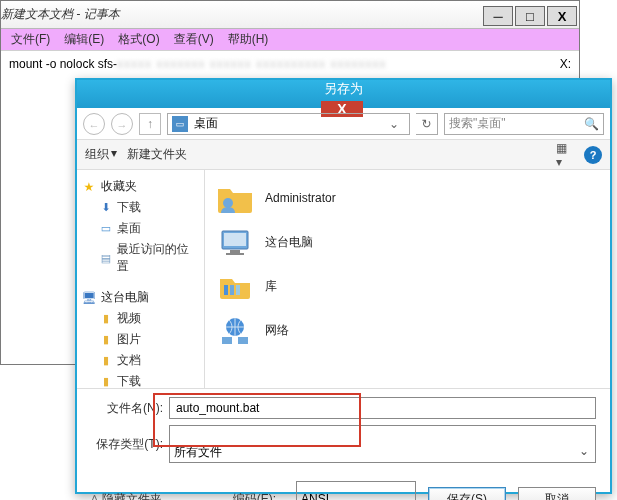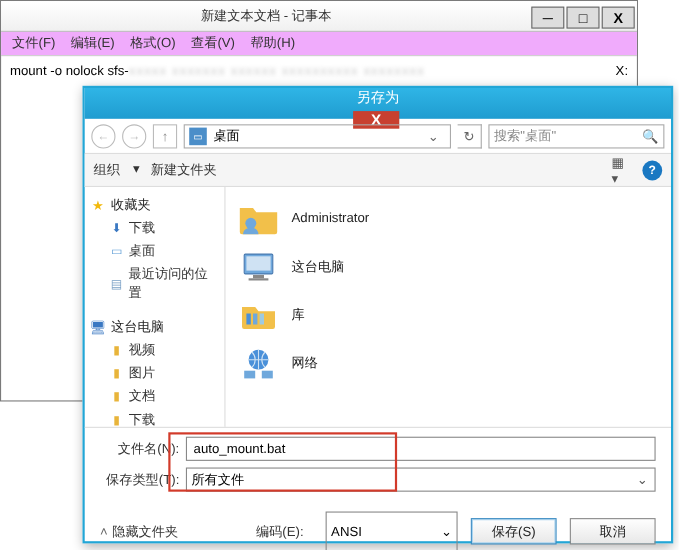--- a/index.html
+++ b/index.html
@@ -1,21 +1,21 @@
 <!DOCTYPE html>
 <html><head>
 <meta charset="utf-8">
 <style>
 * { box-sizing: border-box; margin: 0; padding: 0; font-family: "Microsoft YaHei", SimSun, Tahoma, sans-serif; font-size: 12px; }
 body { background: #fff; width: 617px; height: 500px; position: relative; overflow: hidden; }
 
 
 .notepad { position: absolute; left: 0; top: 0; width: 580px; height: 365px; border: 1px solid #7a7a7a; background: #fff; }
 .np-title { height: 28px; background: linear-gradient(#fff,#f0f0f0); border-bottom: 1px solid #b8b8b8; display: flex; align-items: center; }
-.np-title-text { flex: 1; text-align: center; color: #333; }
+.np-title-text { flex: 1; color: #333; font-style: italic; }
 .np-ctrls { display: flex; }
 .np-btn { width: 30px; height: 20px; border: 1px solid #666; background: #ddd; margin:3px 2px 0 0; display:flex;align-items:center;justify-content:center;font-weight:bold;font-family:Arial;font-size:13px;cursor:default; }
 .np-menu { height: 22px; background: #f0abfc; border-bottom: 1px solid #d0d0d0; display: flex; align-items: center; padding: 0 4px; gap: 2px; }
 .np-menu span { padding: 2px 6px; color: #333; }
 .np-body { padding: 6px 8px; font-family: Consolas, "Courier New", monospace; font-size: 14px; color:#000; display:flex;align-items:flex-end; }
 .np-body .cmd { flex: 1; }
 .np-body .drv { width: 30px; text-align: right; }
 .np-body .blur { color:#ccc; filter: blur(2px); letter-spacing:1px; display:inline-block; }
 
 
@@ -28,21 +28,21 @@
 .nav-circle { width:22px;height:22px;border:1px solid #bbb;border-radius:50%;display:flex;align-items:center;justify-content:center;color:#bbb;font-size:11px; }
 .nav-up { width:22px;height:22px;border:1px solid #bbb;display:flex;align-items:center;justify-content:center;color:#888; }
 .nav-path { flex:1; height:22px; border:1px solid #aaa; display:flex; align-items:center; padding:0 4px; gap:6px; }
 .nav-path .icon { width:16px;height:16px;background:#4b8ec9; display:flex;align-items:center;justify-content:center;color:#fff;font-size:9px; }
 .nav-path .chev { color:#666; margin-left:auto; padding:0 6px; display:flex; gap:4px; }
 .nav-refresh { width:22px;height:22px;border:1px solid #aaa;border-left:none;display:flex;align-items:center;justify-content:center;color:#666; }
 .nav-search { width:160px; height:22px; border:1px solid #aaa; display:flex; align-items:center; padding:0 4px; color:#888; gap:4px; }
 .nav-search .sicon { margin-left:auto; }
 
 .sa-toolbar { height:30px; border-bottom:1px solid #ddd; background:#f5f5f5; display:flex; align-items:center; padding:0 8px; gap:10px; }
-.sa-toolbar .tb { color:#333; display:flex;gap:12px; }
+.sa-toolbar .tb { color:#333; display:flex;gap:2px; }
 .sa-toolbar .right { margin-left:auto; display:flex; gap:8px; align-items:center; }
 .sa-toolbar .riconbtn { width:20px;height:20px;display:flex;align-items:center;justify-content:center;color:#555; }
 .sa-toolbar .help { width:18px;height:18px;border-radius:50%;background:#1a78c2;color:#fff;display:flex;align-items:center;justify-content:center;font-size:11px;font-weight:bold; }
 
 .sa-body { display:flex; height:218px; }
 .sa-tree { width:128px; border-right:1px solid #ddd; padding:6px 4px; overflow:hidden; }
 .tree-group { margin-bottom:10px; }
 .tree-head { display:flex; align-items:center; gap:4px; padding:2px 0; color:#222; }
 .tree-head .ticon { width:16px;height:16px;display:flex;align-items:center;justify-content:center;font-size:12px; }
 .star { color:#f2b90c; }
@@ -60,21 +60,21 @@
 .li-row .ltxt { color:#222; }
 .ic-folder { color:#f2c04a; }
 .ic-pc { color:#5b9bd5; }
 .ic-lib { color:#f2c04a; }
 .ic-net { color:#3a78c2; }
 
 .sa-bottom { border-top:1px solid #ddd; padding:8px 14px 4px 14px; }
 .brow { display:flex; align-items:center; margin-bottom:6px; }
 .blabel { width:78px; text-align:right; padding-right:6px; color:#333; }
 .binput { flex:1; height:22px; border:1px solid #888; padding:0 6px; background:#fff; }
-.bselect { flex:1; height:22px; border:1px solid #888; padding:4px 4px; background:#fff; display:flex; align-items:center; }
+.bselect { flex:1; height:22px; border:1px solid #888; padding:18px 4px; background:#fff; display:flex; align-items:flex-start; }
 .bselect .sv { flex:1; }
 .bselect .dd { color:#555; padding:0 2px; }
 .highlight-box { position:absolute; border:2px solid #d23a2a; pointer-events:none; }
 
 .sa-footer { display:flex; align-items:center; padding:8px 14px 10px 14px; gap:12px; }
 .hide-folders { display:flex; align-items:center; gap:4px; color:#333; }
 .hide-folders .arr { color:#666; }
 .enc { margin-left:auto; display:flex; align-items:center; gap:20px; }
 .enc-label { color:#333; }
 .enc-select { width:120px; height:36px; border:1px solid #888; display:flex; align-items:center; padding:0 4px; }

